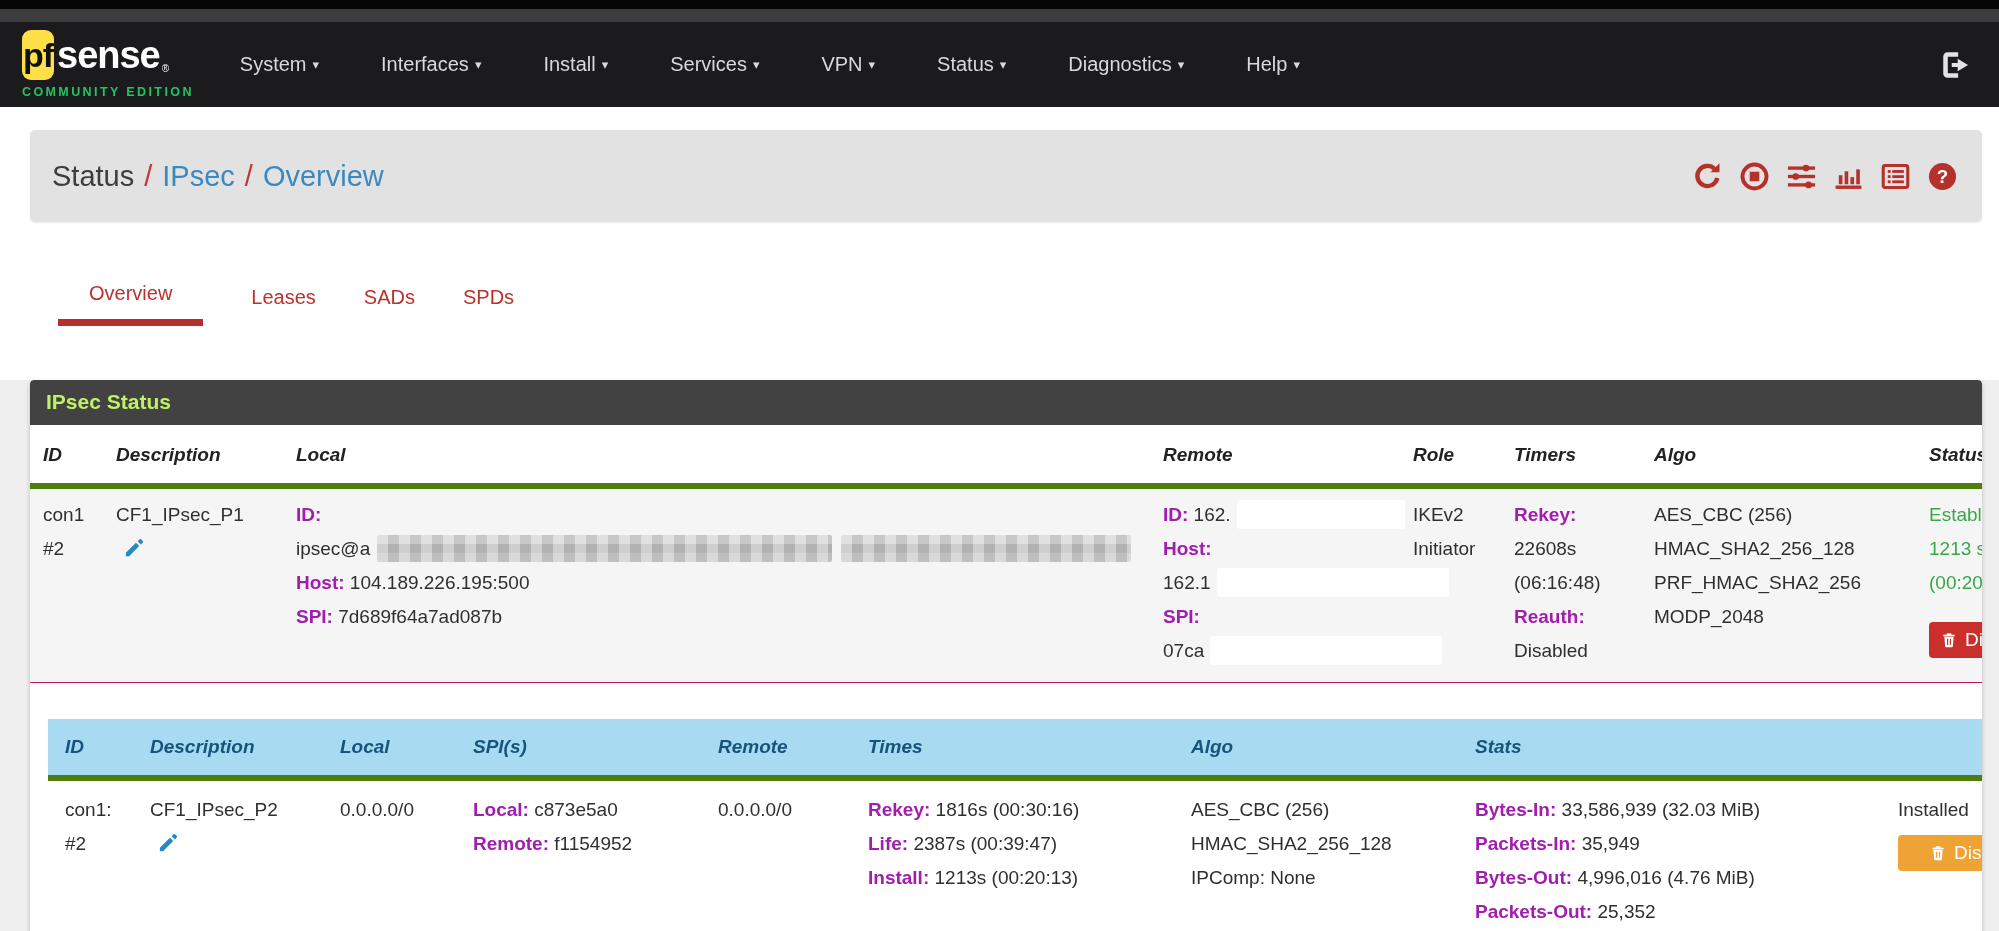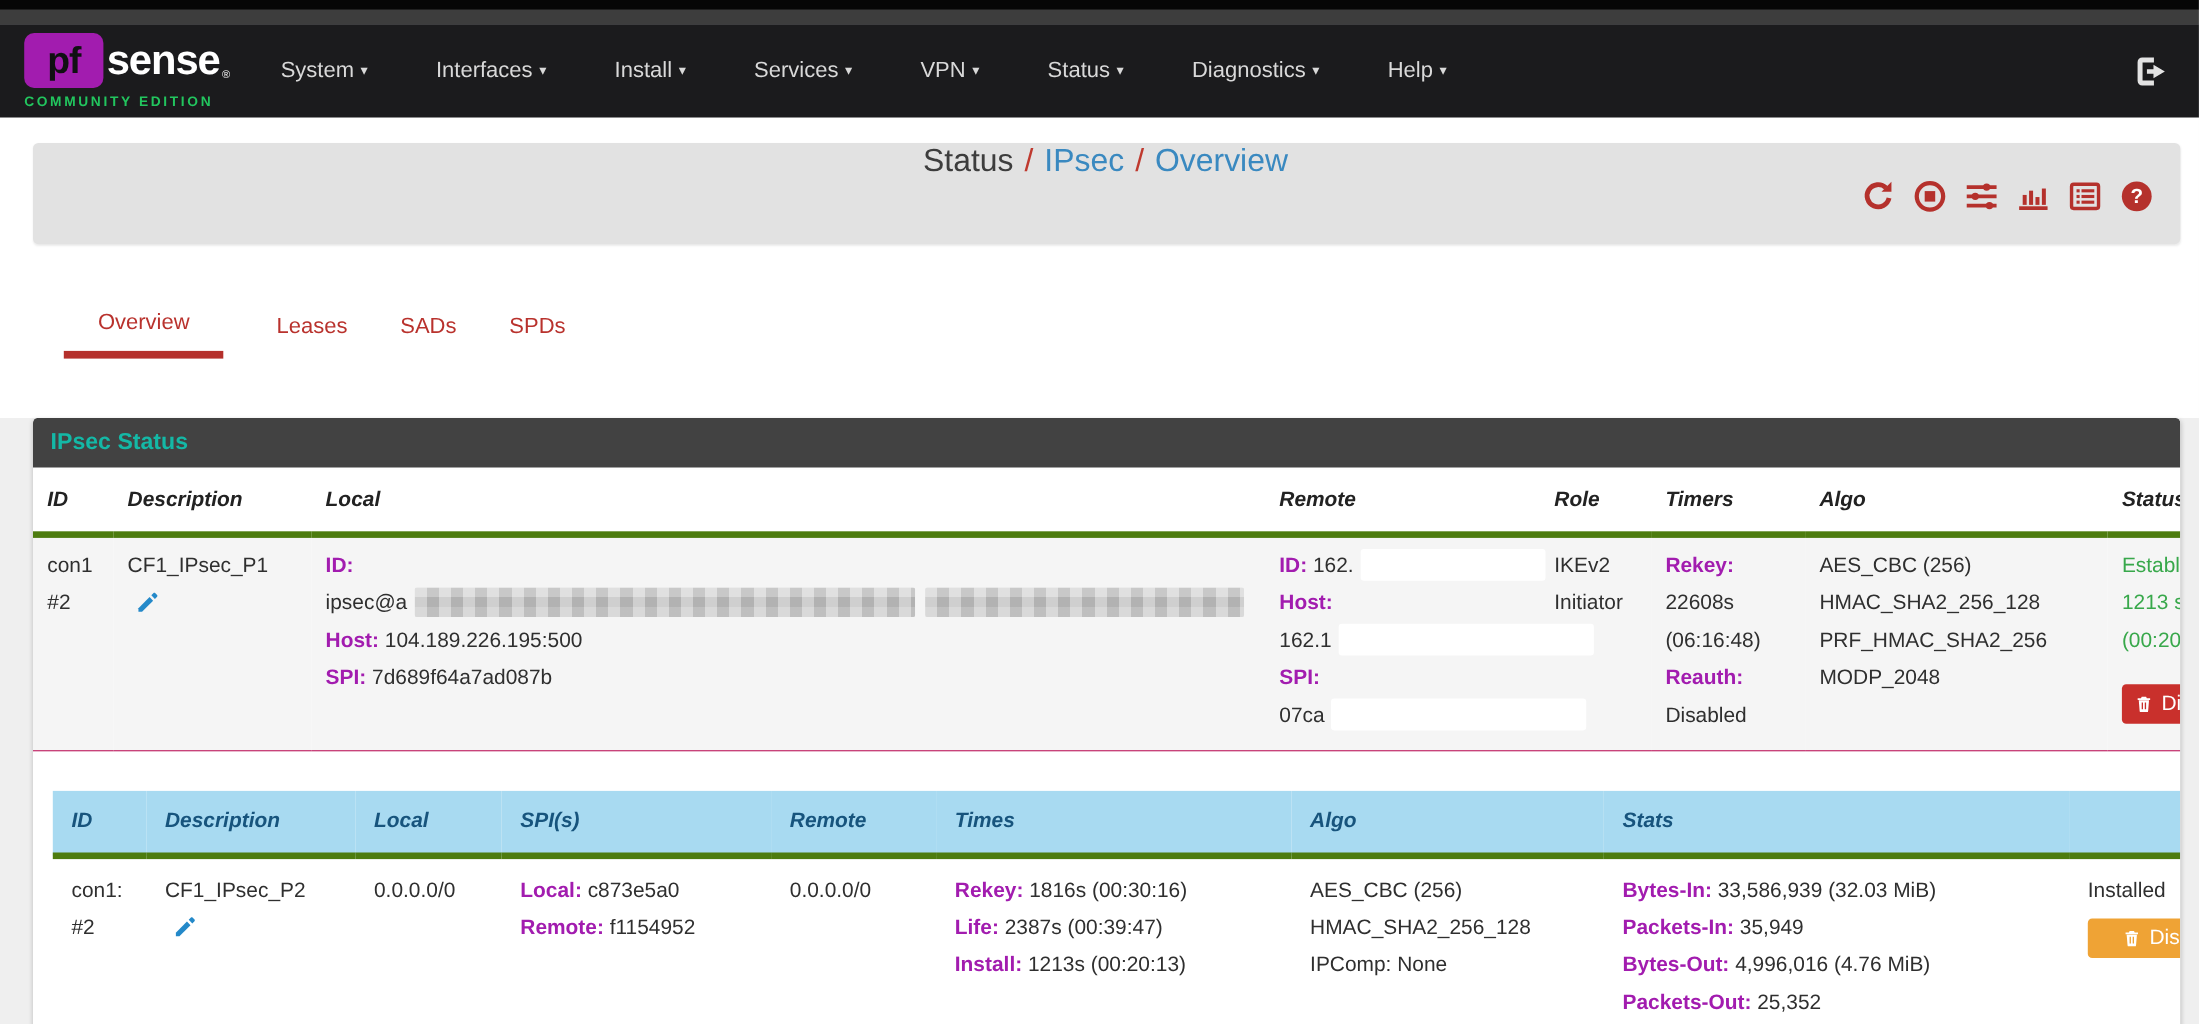--- a/index.html
+++ b/index.html
@@ -5,52 +5,52 @@
   * { margin:0; padding:0; box-sizing:border-box; }
   html,body { width:1999px; height:931px; overflow:hidden;
     font-family:"Liberation Sans","DejaVu Sans",sans-serif; background:#efefef; }
 
   
   .strip-a { height:9px; background:#060606; }
   .strip-b { height:13px; background:#3d3d3d; }
   .navbar { height:85px; background:#1b1b1d; display:flex; align-items:center; }
   .logo { display:flex; flex-direction:column; margin-left:22px; margin-right:46px; cursor:pointer; }
   .logo-row { display:flex; align-items:center; }
-  .pf-box { background:#a21caf; border-radius:9px; width:72px; height:50px;
+  .pf-box { background:#fde047; border-radius:9px; width:32px; height:50px;
     display:flex; align-items:center; justify-content:center;
     color:#101012; font-weight:bold; font-size:34px; letter-spacing:-1px; }
   .logo-sense { color:#fff; font-weight:bold; font-size:38px; letter-spacing:-1px; margin-left:3px; }
   .logo-reg { color:#fff; font-size:10px; align-self:flex-end; margin:0 0 6px 2px; }
   .logo-edition { color:#22c55e; font-weight:bold; font-size:12.5px; letter-spacing:2.4px; margin-top:5px; }
   .menu { display:flex; align-items:center; gap:62px; }
   .menu-item { color:#d9d9d9; font-size:20px; cursor:pointer; white-space:nowrap; }
   .caret { font-size:13px; color:#d9d9d9; margin-left:6px; vertical-align:2px; }
   .logout { margin-left:auto; margin-right:26px; cursor:pointer; display:flex; }
 
   
   .content-top { background:#fff; padding:23px 17px 0 30px; }
   .crumb-panel { background:#e2e2e2; border-radius:5px; height:92px;
     display:flex; align-items:center; padding:0 24px 0 22px;
-    box-shadow:0 1px 2px rgba(0,0,0,.08);flex-direction:column; }
+    box-shadow:0 1px 2px rgba(0,0,0,.08); }
   .crumb { font-size:29px; color:#3d3d3d; }
   .crumb .sep { color:#bf392e; padding:0 10px; }
   .crumb a { color:#3a89c0; text-decoration:none; cursor:pointer; }
   .crumb-icons { margin-left:auto; display:flex; align-items:center; gap:16px; }
   .cicon { width:31px; height:31px; cursor:pointer; display:flex; }
 
   .tabs { display:flex; align-items:flex-end; padding:60px 0 0 28px; }
   .tab { color:#b9322d; font-size:20px; cursor:pointer; padding:0 0 17px 0; margin-right:48px; }
   .tab.active { padding:0 31px 14px 31px; border-bottom:7px solid #b5302b; }
   .content-top-pad { height:54px; background:#fff; }
 
   
   .lower { background:#efefef; padding:0 17px 0 30px; }
   .panel { background:#fff; width:1952px; box-shadow:0 2px 5px rgba(0,0,0,.22);
     border-radius:4px 4px 0 0; overflow:hidden; }
-  .panel-header { background:#424242; color:#14b8a6; font-weight:bold; font-size:21px;
+  .panel-header { background:#424242; color:#bef264; font-weight:bold; font-size:21px;
     padding:10px 16px 11px 16px; border-radius:4px 4px 0 0; }
   .table-clip { width:100%; overflow:hidden; }
 
   table { border-collapse:collapse; table-layout:fixed; }
   .ike-table { width:2166px; }
   .ike-table th, .ike-table td { text-align:left; vertical-align:top;
     font-size:19px; color:#2f2f2f; padding-left:13px; line-height:34px; }
   .ike-table th { padding-top:13px; padding-bottom:11px; border-bottom:6px solid #4d7c0f;
     font-weight:bold; color:#222;font-style:italic; }
   .ike-table td { padding-top:9px; padding-bottom:14px; border-bottom:1px solid #be185d;

